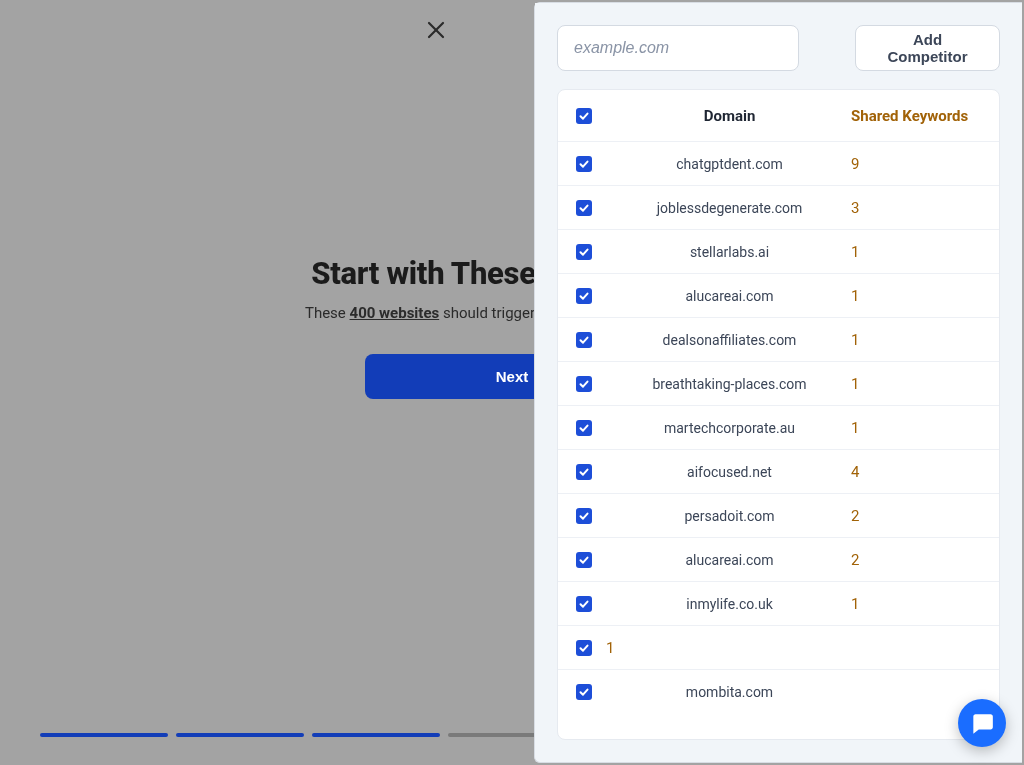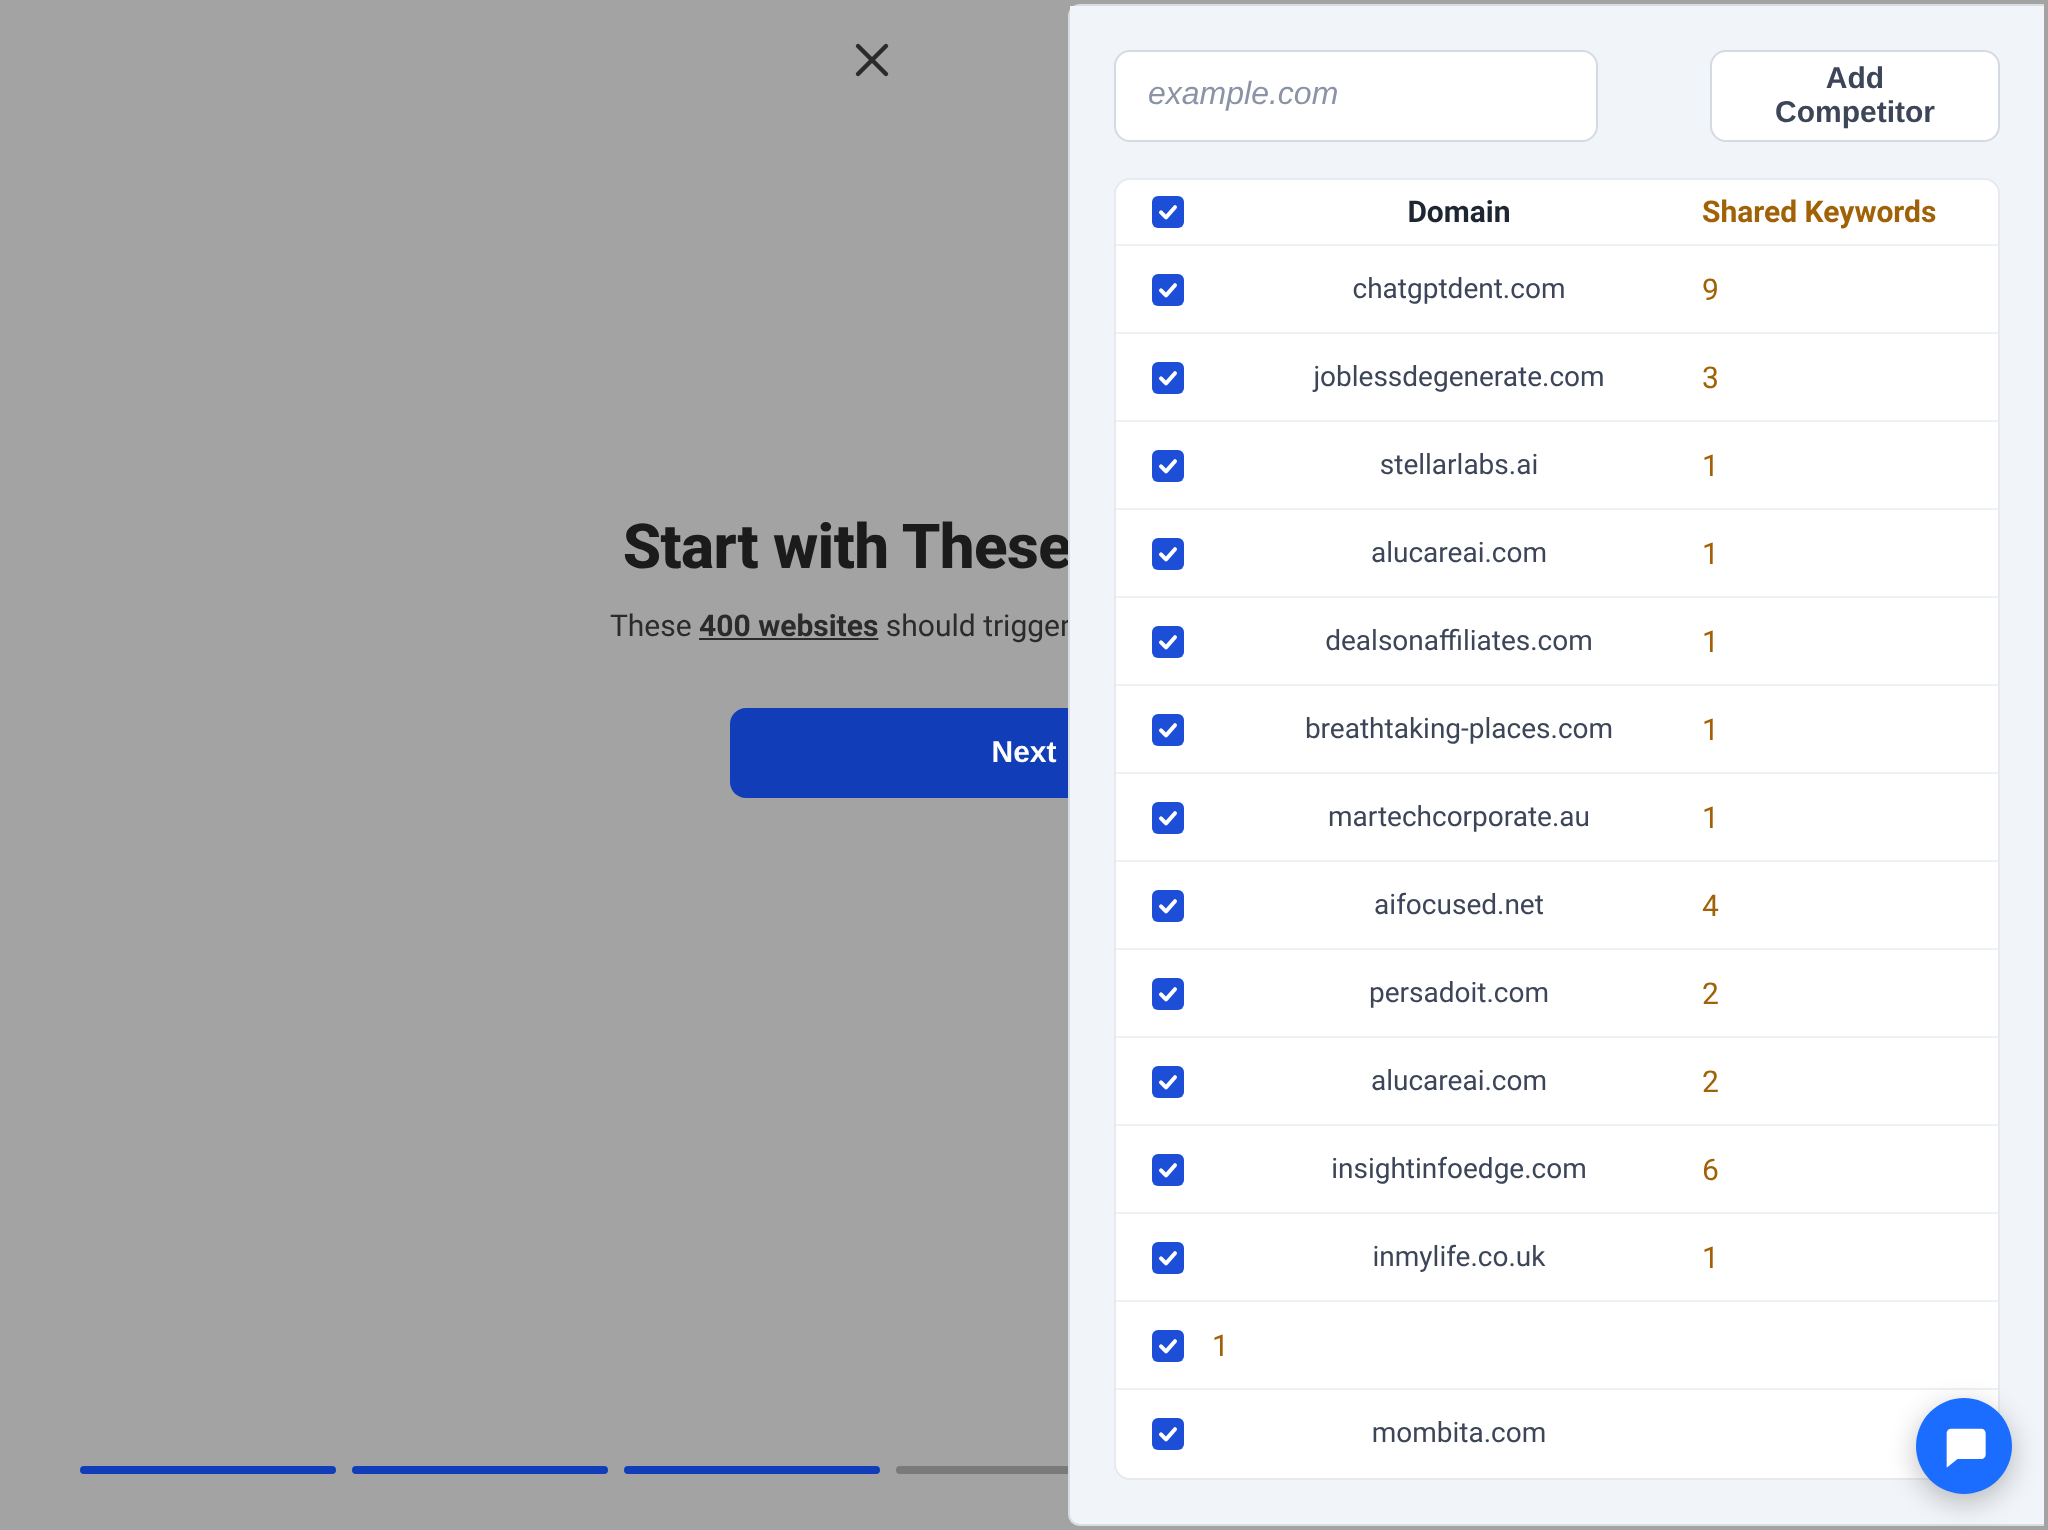--- a/index.html
+++ b/index.html
@@ -374,31 +374,20 @@
           <div class="col-shared">2</div>
         </div>
         <div class="trow">
           <div class="col-check">
             <div class="checkbox">
               <svg width="10" height="10" viewBox="0 0 10 10">
                 <polyline points="1.5,5.2 4,7.7 8.5,2.6" fill="none" stroke="#fff" stroke-width="2" stroke-linecap="round" stroke-linejoin="round"></polyline>
               </svg>
             </div>
           </div>
-          <div class="col-domain">insightinfoedge.com</div>
-          <div class="col-shared">6</div>
-        </div>
-        <div class="trow">
-          <div class="col-check">
-            <div class="checkbox">
-              <svg width="10" height="10" viewBox="0 0 10 10">
-                <polyline points="1.5,5.2 4,7.7 8.5,2.6" fill="none" stroke="#fff" stroke-width="2" stroke-linecap="round" stroke-linejoin="round"></polyline>
-              </svg>
-            </div>
-          </div>
           <div class="col-domain">inmylife.co.uk</div>
           <div class="col-shared">1</div>
         </div>
         <div class="trow">
           <div class="col-check">
             <div class="checkbox">
               <svg width="10" height="10" viewBox="0 0 10 10">
                 <polyline points="1.5,5.2 4,7.7 8.5,2.6" fill="none" stroke="#fff" stroke-width="2" stroke-linecap="round" stroke-linejoin="round"></polyline>
               </svg>
             </div>

